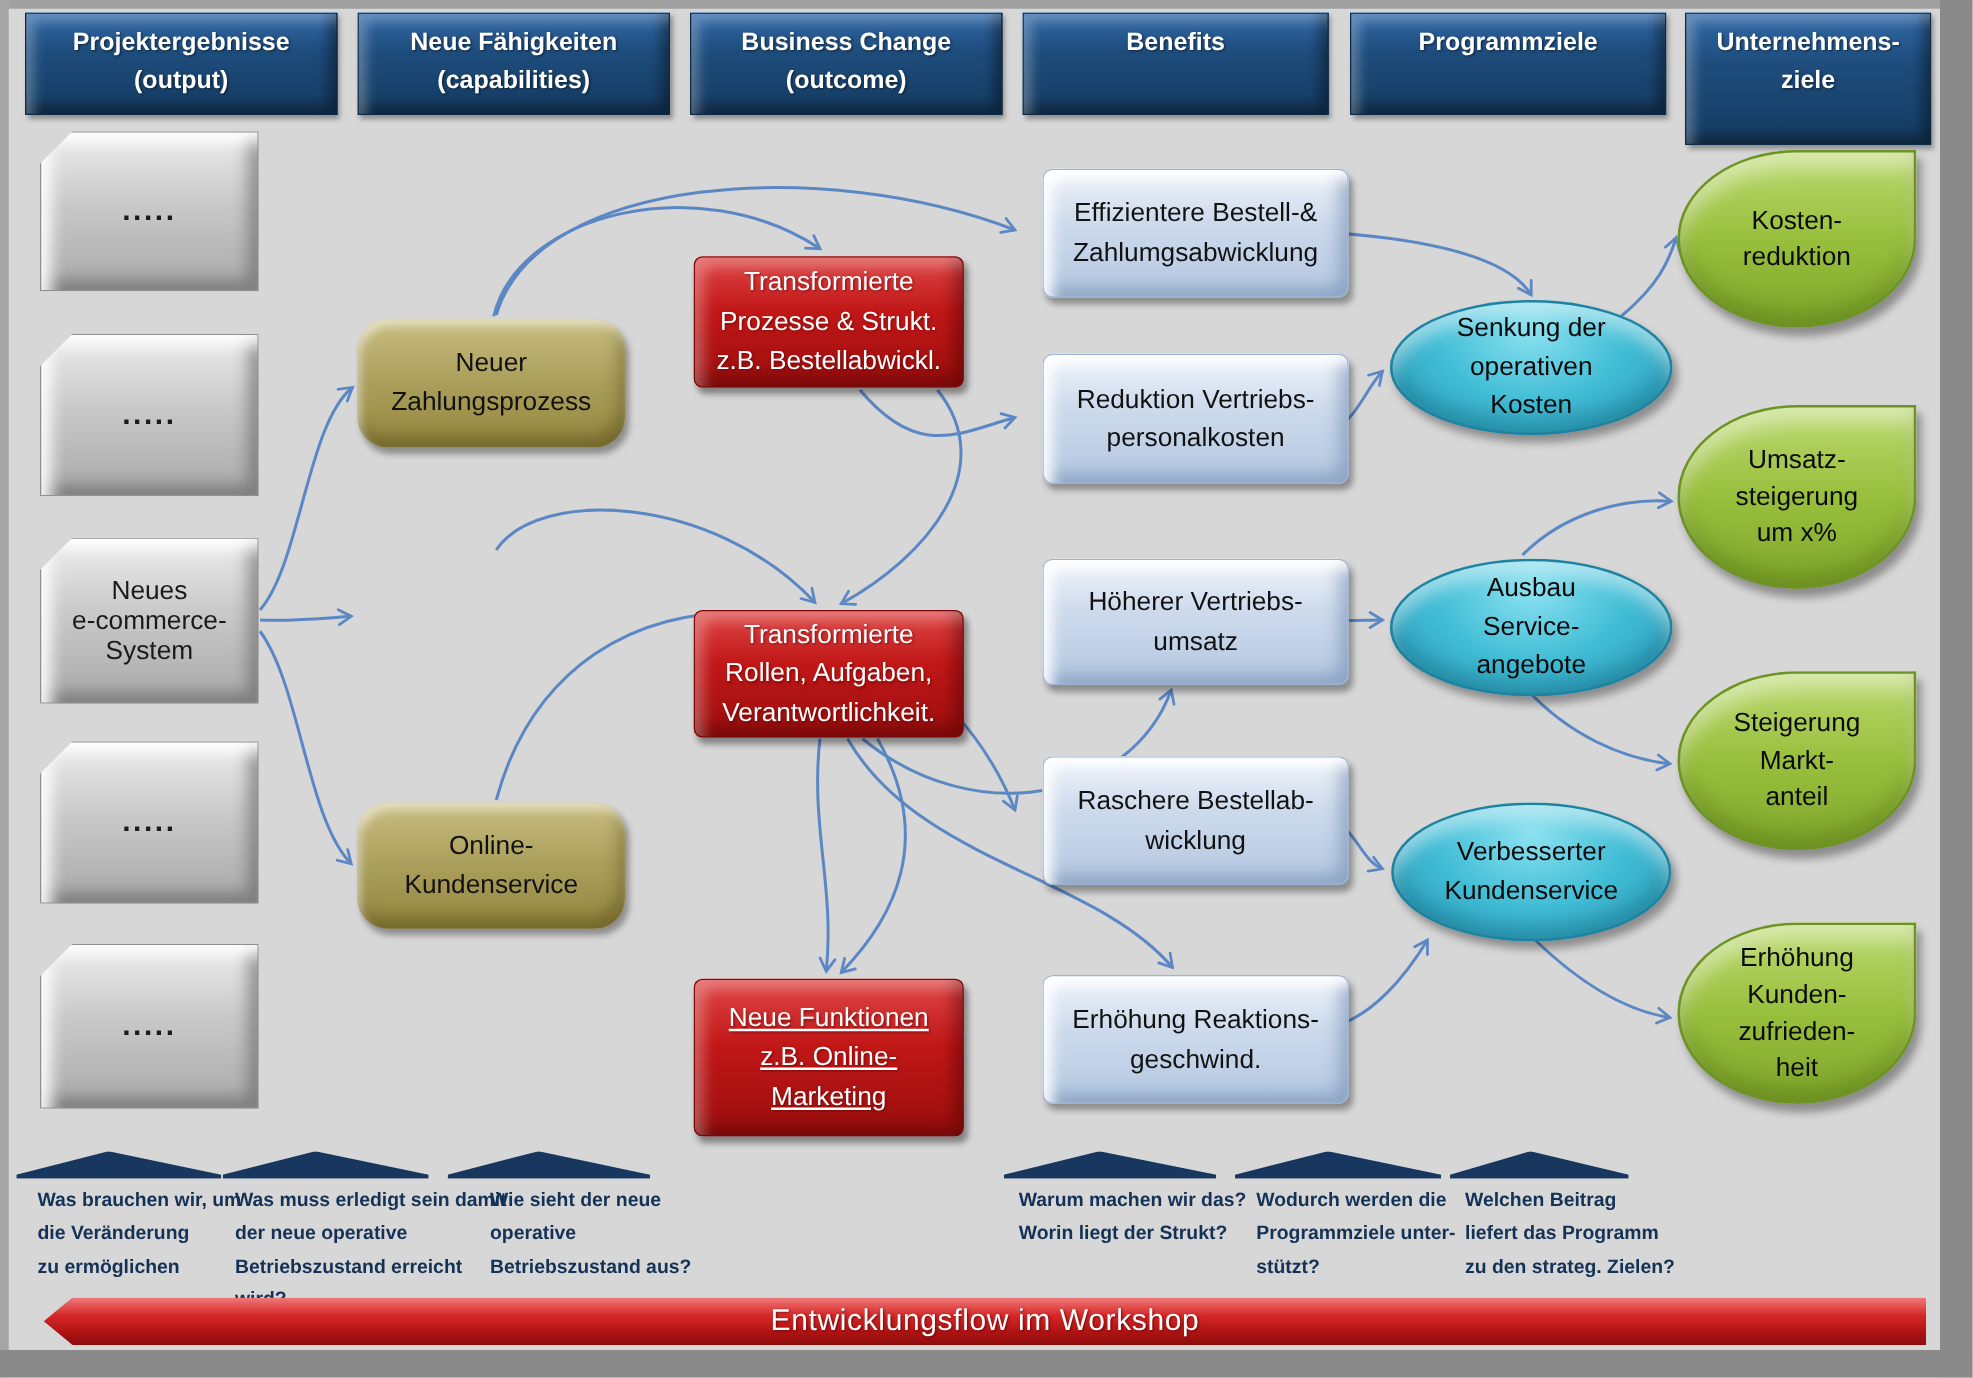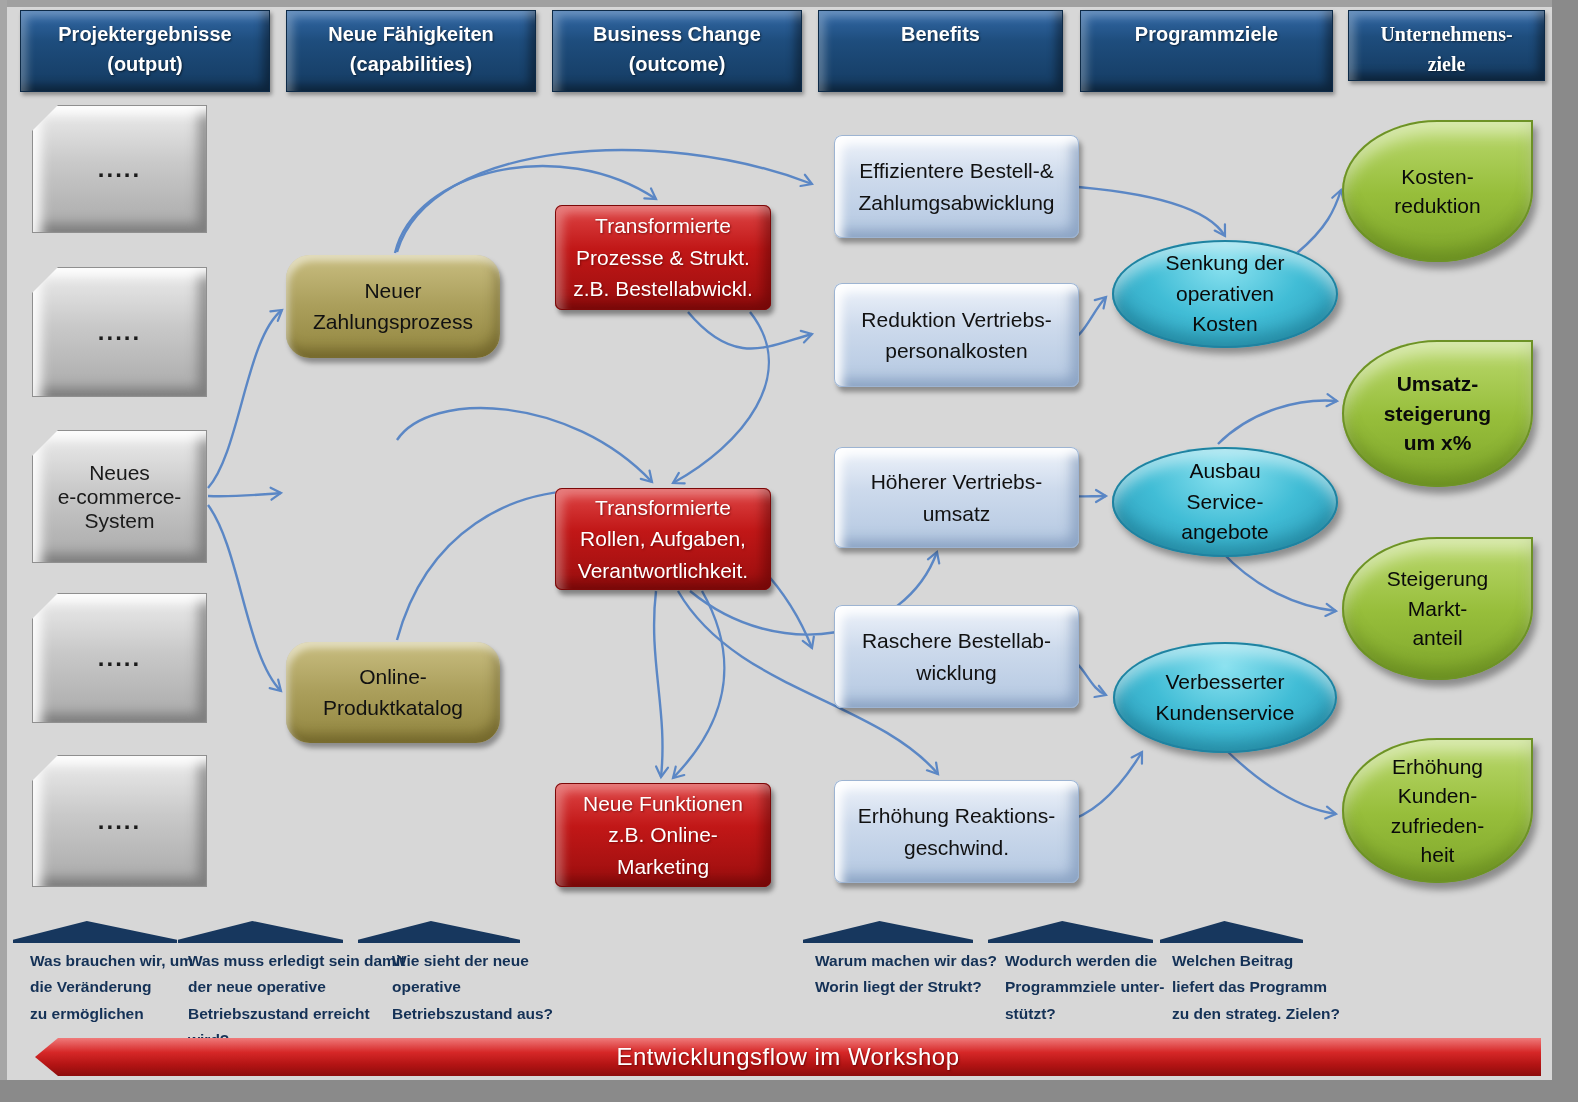--- a/index.html
+++ b/index.html
@@ -153,21 +153,21 @@
   <div class="node hdr" style="left:552px;top:10px;width:250px;height:82px;">
       <span class="txt">Business Change
 (outcome)</span>
     </div>
   <div class="node hdr" style="left:818px;top:10px;width:245px;height:82px;">
       <span class="txt">Benefits</span>
     </div>
   <div class="node hdr" style="left:1080px;top:10px;width:253px;height:82px;">
       <span class="txt">Programmziele</span>
     </div>
-  <div class="node hdr" style="left:1348px;top:10px;width:197px;height:71px;font-family:Liberation Serif, serif;">
+  <div class="node hdr" style="left:1348px;top:10px;width:197px;height:106px;">
       <span class="txt">Unternehmens-
 ziele</span>
     </div>
 
   <div class="node gray" style="left:32px;top:105px;width:175px;height:128px;">
       <span class="txt dots">.....</span>
     </div>
   <div class="node gray" style="left:32px;top:267px;width:175px;height:130px;">
       <span class="txt dots">.....</span>
     </div>
@@ -182,34 +182,34 @@
   <div class="node gray" style="left:32px;top:755px;width:175px;height:132px;">
       <span class="txt dots">.....</span>
     </div>
 
   <div class="node olive" style="left:286px;top:255px;width:214px;height:103px;">
       <span class="txt">Neuer
 Zahlungsprozess</span>
     </div>
   <div class="node olive" style="left:286px;top:642px;width:214px;height:101px;">
       <span class="txt">Online-
-Produktkatalog</span>
+Kundenservice</span>
     </div>
 
   <div class="node redbox" style="left:555px;top:205px;width:216px;height:105px;">
       <span class="txt">Transformierte
 Prozesse &amp; Strukt.
 z.B. Bestellabwickl.</span>
     </div>
   <div class="node redbox" style="left:555px;top:488px;width:216px;height:102px;">
       <span class="txt">Transformierte
 Rollen, Aufgaben,
 Verantwortlichkeit.</span>
     </div>
-  <div class="node redbox" style="left:555px;top:783px;width:216px;height:104px;">
+  <div class="node redbox" style="left:555px;top:783px;width:216px;height:126px;text-decoration:underline;">
       <span class="txt">Neue Funktionen
 z.B. Online-
 Marketing</span>
     </div>
 
   <div class="node bluebox" style="left:818px;top:135px;width:245px;height:103px;">
       <span class="txt">Effizientere Bestell-&amp;
 Zahlumgsabwicklung</span>
     </div>
   <div class="node bluebox" style="left:818px;top:283px;width:245px;height:104px;">
@@ -241,21 +241,21 @@
     </div>
   <div class="node green" style="left:1342px;top:120px;width:191px;height:142px;">
       <span class="txt">Kosten-
 reduktion</span>
     </div>
 
   <div class="node cyan" style="left:1113px;top:642px;width:224px;height:111px;">
       <span class="txt">Verbesserter
 Kundenservice</span>
     </div>
-  <div class="node green" style="left:1342px;top:340px;width:191px;height:147px;font-weight:bold;">
+  <div class="node green" style="left:1342px;top:324px;width:191px;height:147px;">
       <span class="txt">Umsatz-
 steigerung
 um x%</span>
     </div>
   <div class="node green" style="left:1342px;top:537px;width:191px;height:143px;">
       <span class="txt">Steigerung
 Markt-
 anteil</span>
     </div>
   <div class="node green" style="left:1342px;top:738px;width:191px;height:145px;">

